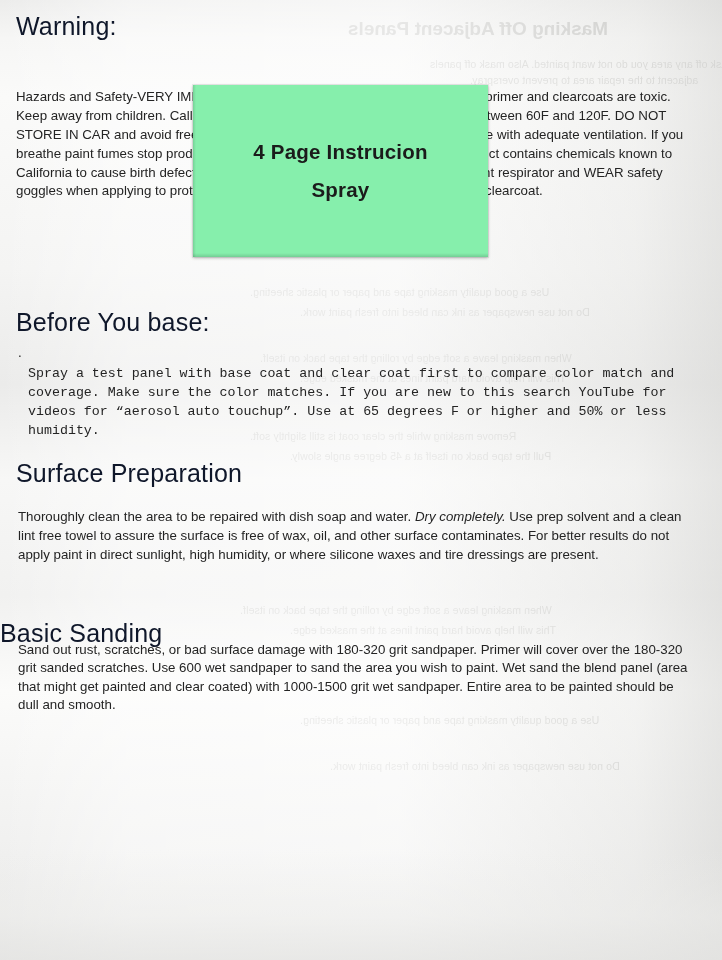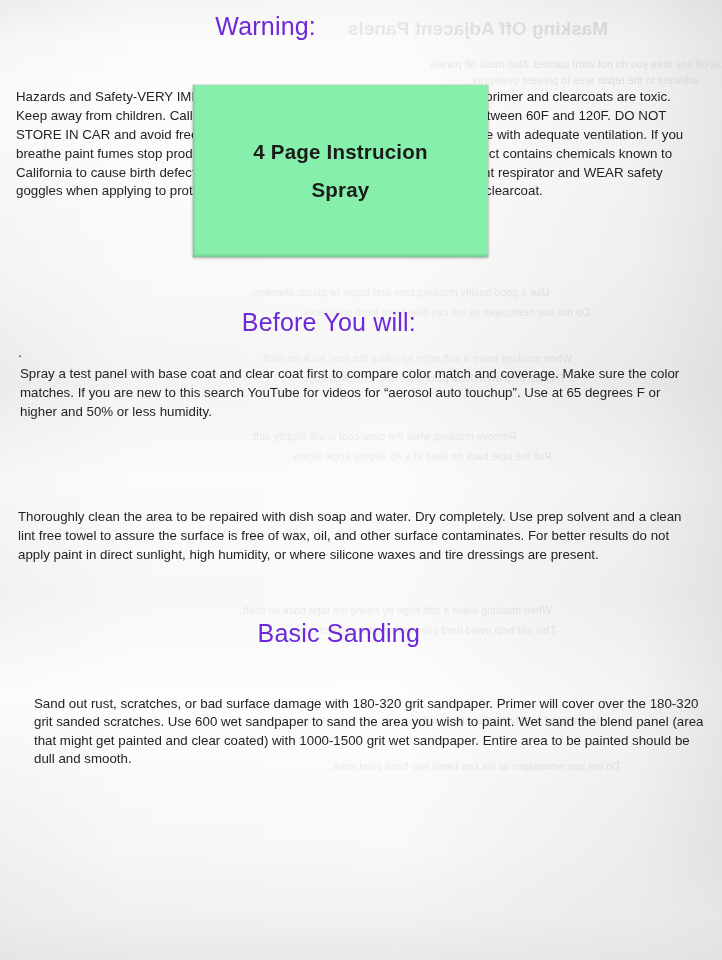--- a/index.html
+++ b/index.html
@@ -48,24 +48,23 @@
   }
   .ghost-title {
     font-size: 19px;
     font-weight: bold;
     color: #a9a9a6;
   }
   .ghost-line { font-size: 10.5px; letter-spacing: 0.1px; }
   h1.head {
     margin: 0;
     font-weight: normal;
-    color: #6d28d9;
+    color: #0f172a;
     font-size: 25px;
     letter-spacing: 0.2px;
-    text-align: right;
   }
   p.body {
     margin: 0;
     color: #242424;
     font-size: 13.3px;
     line-height: 1.42;
   }
   p.body.tight { line-height: 1.38; }
   .blk { position: absolute; }
 
@@ -101,21 +100,21 @@
     left: 0; right: 0; bottom: 0; height: 4px;
     background: linear-gradient(0deg, rgba(0,0,0,0.14), rgba(0,0,0,0));
   }
   
   #bottom-fade {
     position: absolute;
     left: 0; right: 0; top: 850px; height: 110px;
     background: linear-gradient(180deg, rgba(240,240,238,0) 0%, rgba(236,236,234,0.5) 60%, rgba(228,228,226,0.75) 100%);
     pointer-events: none;
   }
-  .italic { }
+  .italic { font-style: italic; }
 </style>
 </head>
 <body>
 
 <div id="page">
   <div id="paper-bg"></div>
 
   <div class="ghost ghost-title" style="left:348px; top:18px;">Masking Off Adjacent Panels</div>
   <div class="ghost ghost-line" style="left:430px; top:58px;">Mask off any area you do not want painted. Also mask off panels</div>
   <div class="ghost ghost-line" style="left:470px; top:74px;">adjacent to the repair area to prevent overspray.</div>
@@ -133,37 +132,40 @@
   <div id="paper-shade"></div>
 
   <div class="blk" style="left:16px; top:12px; width:300px;">
     <h1 class="head">Warning:</h1>
   </div>
   <div class="blk" style="left:16px; top:88px; width:682px;">
     <p class="body">Hazards and Safety-VERY IMPORTANT - Flammable. Touch-up paint including primer and clearcoats are toxic. Keep away from children. Call a physician IMMEDIATELY if swallowed. Keep between 60F and 120F. DO NOT STORE IN CAR and avoid freezing. See local guidelines for proper disposal. Use with adequate ventilation. If you breathe paint fumes stop product use immediately and call physician. This product contains chemicals known to California to cause birth defects, cancer and other harm. Use an automotive paint respirator and WEAR safety goggles when applying to protect your eyes. This includes the primer, paint and clearcoat.</p>
   </div>
 
   <div class="blk" style="left:16px; top:308px; width:400px;">
-    <h1 class="head">Before You will:</h1>
+    <h1 class="head">Before You base:</h1>
   </div>
   <div class="blk" style="left:18px; top:344px; width:40px;">
     <p class="body">.</p>
   </div>
-  <div class="blk" style="left:20px; top:365px; width:678px;">
+  <div class="blk" style="left:28px; top:365px; width:678px;font-family:Liberation Mono, monospace;">
     <p class="body">Spray a test panel with base coat and clear coat first to compare color match and coverage. Make sure the color matches.  If you are new to this search YouTube for videos for “aerosol auto touchup”.  Use at 65 degrees F or higher and 50% or less humidity.</p>
   </div>
 
+  <div class="blk" style="left:16px; top:459px; width:420px;">
+    <h1 class="head">Surface Preparation</h1>
+  </div>
   <div class="blk" style="left:18px; top:508px; width:674px;">
     <p class="body"><span>Thoroughly clean the area to be repaired with dish soap and water.  </span><span class="italic">Dry completely.</span><span> Use prep solvent and a clean lint free towel to assure the surface is free of wax, oil, and other surface contaminates. For better results do not apply paint in direct sunlight, high humidity, or where silicone waxes and tire dressings are present.</span></p>
   </div>
 
   <div class="blk" style="left:0; top:619px; width:420px;">
     <h1 class="head">Basic Sanding</h1>
   </div>
-  <div class="blk" style="left:18px; top:695px; width:676px;margin-left:16px;">
+  <div class="blk" style="left:18px; top:641px; width:676px;">
     <p class="body tight">Sand out rust, scratches, or bad surface damage with 180-320 grit sandpaper. Primer will cover over the 180-320 grit sanded scratches. Use 600 wet sandpaper to sand the area you wish to paint. Wet sand the blend panel (area that might get painted and clear coated) with 1000-1500 grit wet sandpaper. Entire area to be painted should be dull and smooth.</p>
   </div>
 
   <div id="sticker">
     <div id="sticker-edge-l"></div>
     <div class="stick-line">4 Page Instrucion</div>
     <div class="stick-line">Spray</div>
     <div id="sticker-edge-b"></div>
   </div>
 

